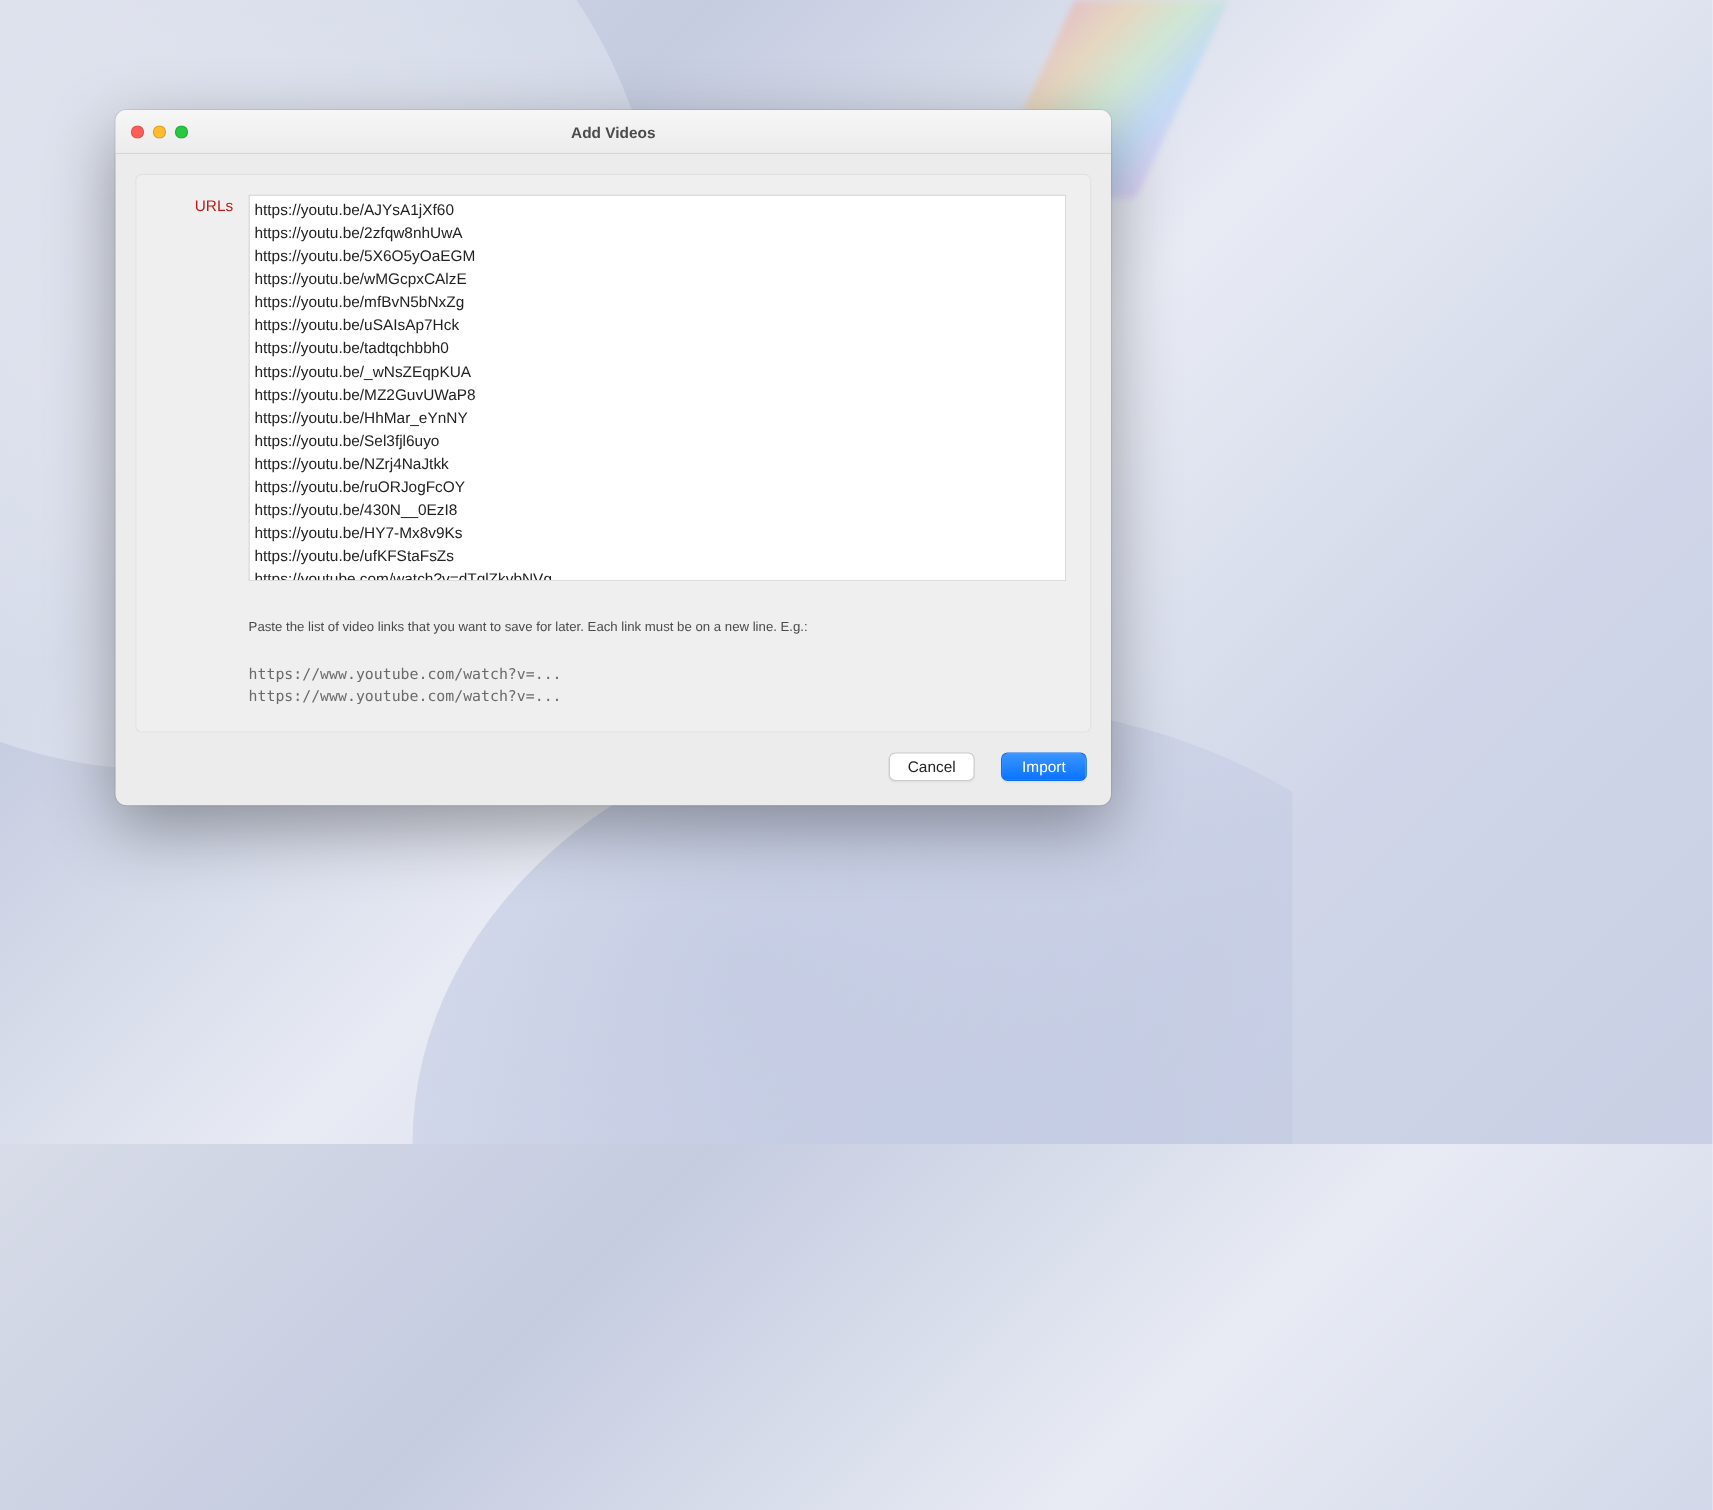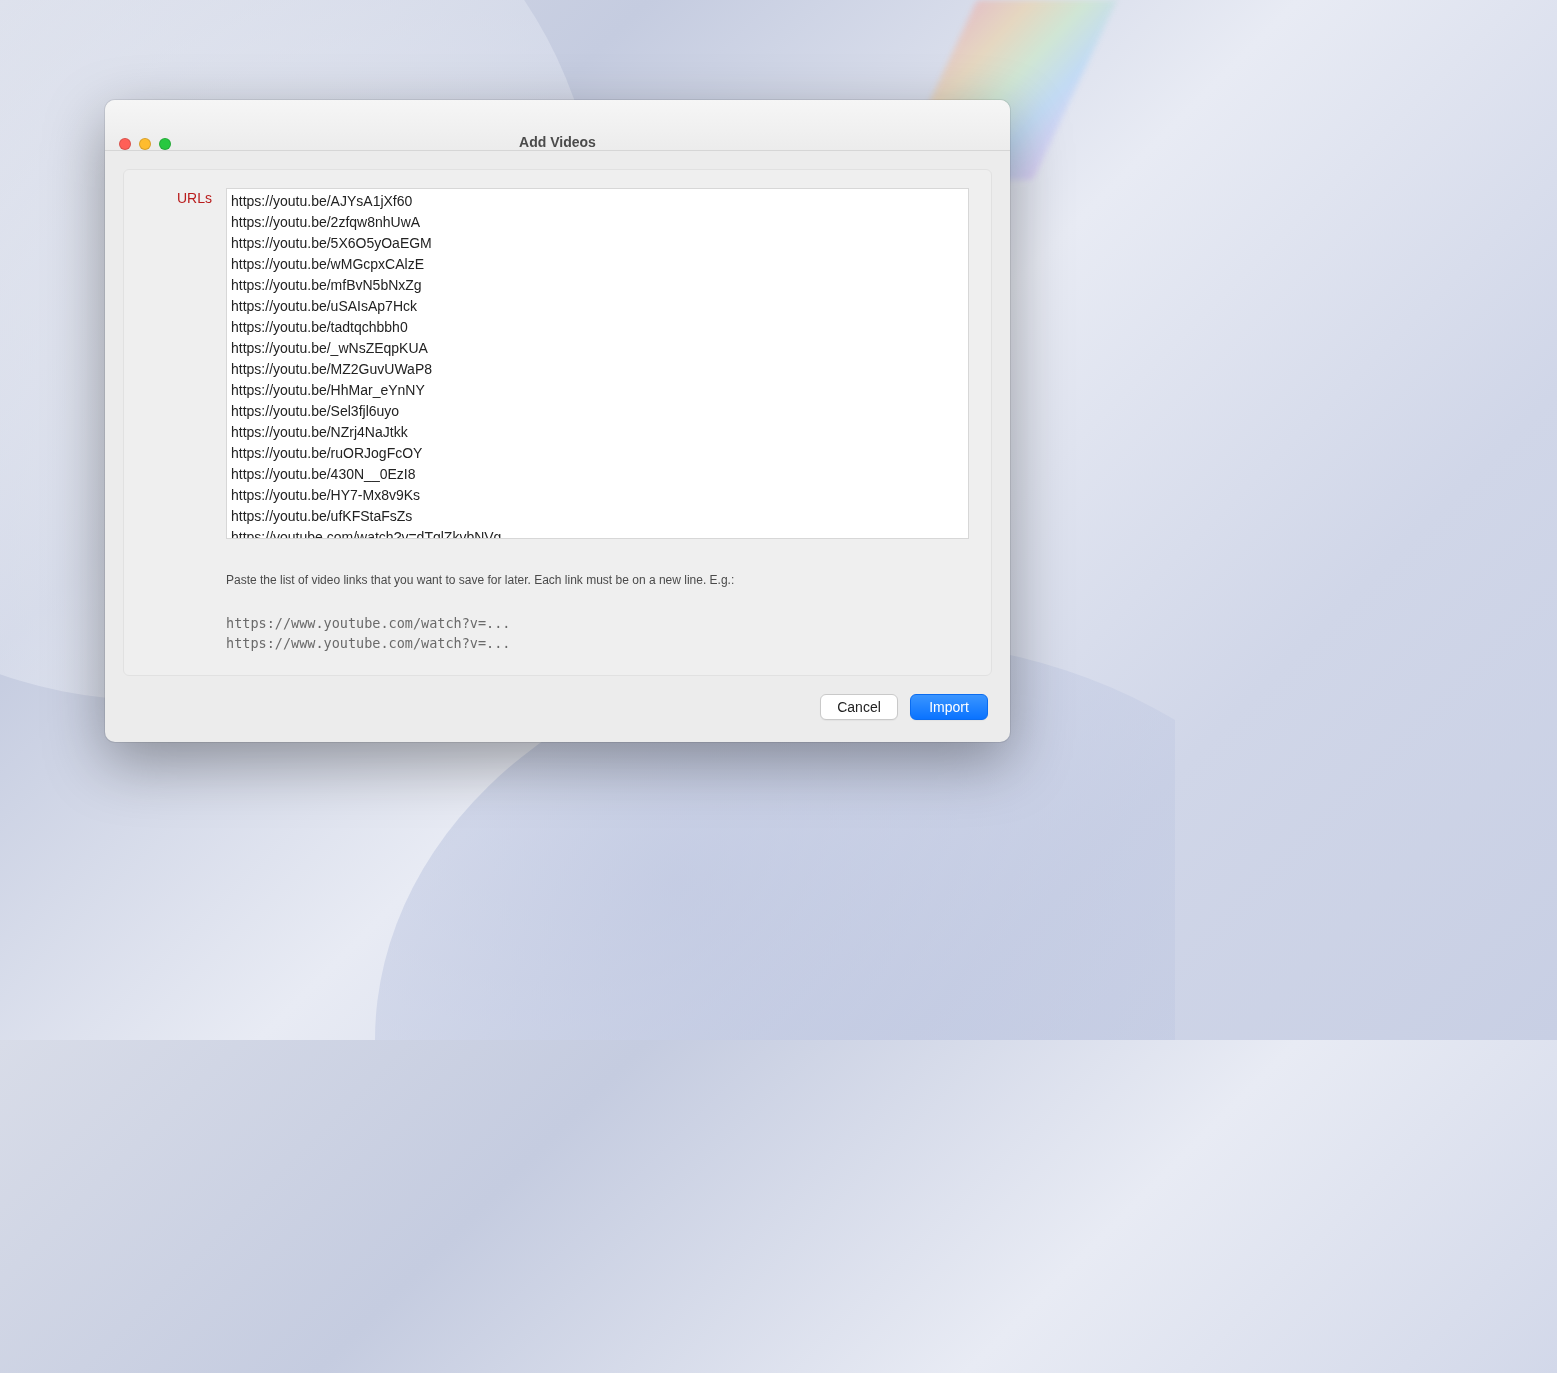--- a/index.html
+++ b/index.html
@@ -64,22 +64,22 @@
       left: 105px;
       width: 905px;
       background: #ececec;
       border-radius: 10px;
       box-shadow: 0 20px 60px rgba(0,0,0,0.35), 0 0 0 1px rgba(0,0,0,0.08);
       overflow: hidden;
     }
 
     .titlebar {
       display: flex;
-      align-items: flex-end;
-      height: 51px;
+      align-items: center;
+      height: 40px;
       background: linear-gradient(to bottom, #f6f6f6, #ececec);
       border-bottom: 1px solid #d6d6d6;
       position: relative;
       padding: 0 14px;
     }
 
     .traffic-lights {
       display: flex;
       gap: 8px;
       align-items: center;
@@ -165,21 +165,21 @@
       font-family: ui-monospace, SFMono-Regular, Menlo, Monaco, Consolas, monospace;
       font-size: 13.5px;
       line-height: 20px;
       color: #6a6a6a;
       white-space: pre;
     }
 
     .button-row {
       display: flex;
       justify-content: flex-end;
-      gap: 12px;
+      gap: 24px;
       margin-top: 18px;
       padding-right: 4px;
     }
 
     .btn {
       font-size: 14px;
       padding: 4px 16px;
       border-radius: 6px;
       border: 1px solid #c9c9c9;
       background: #ffffff;

